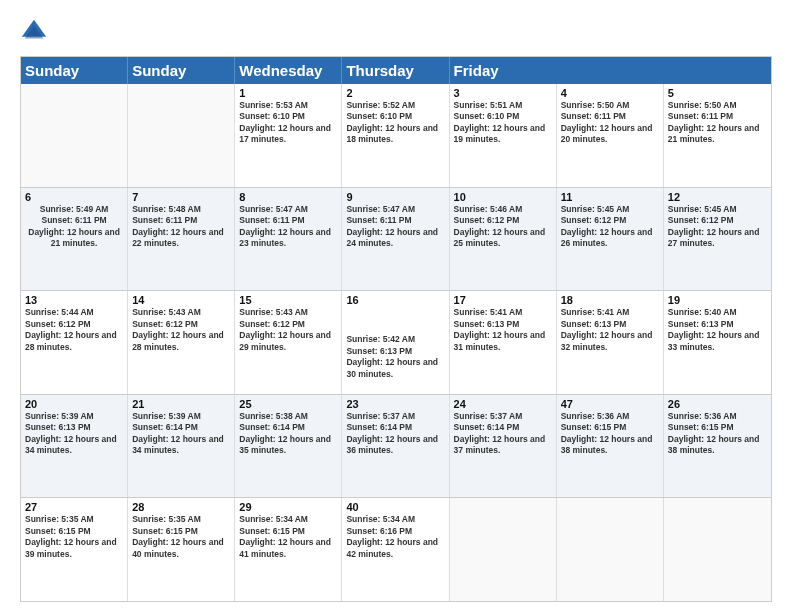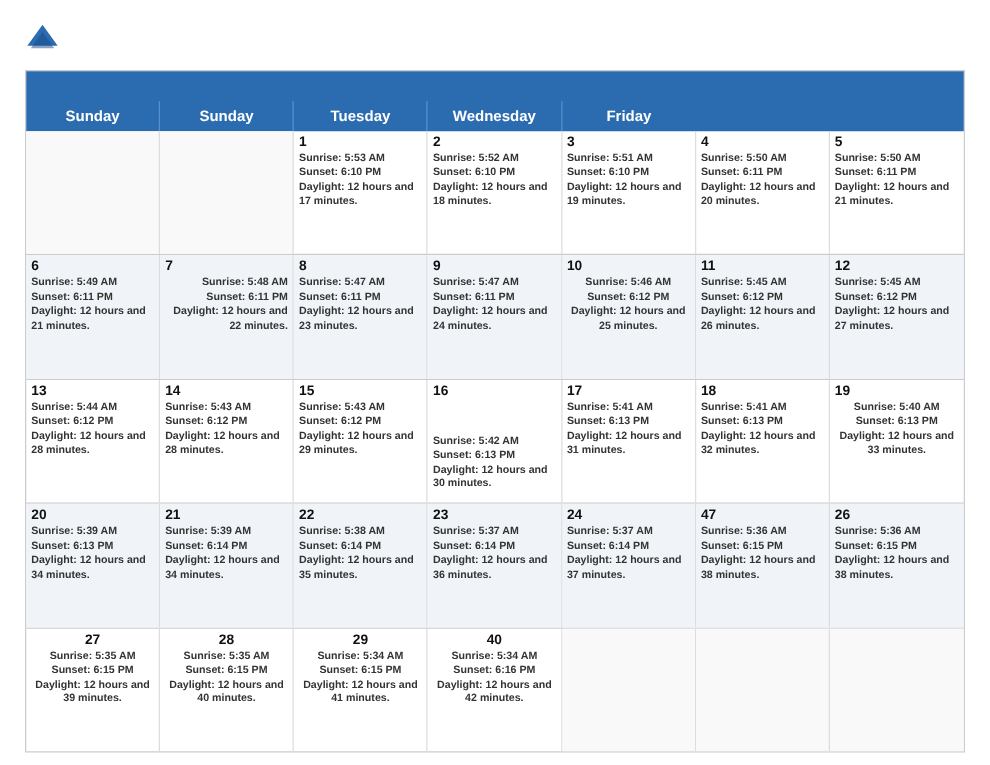--- a/index.html
+++ b/index.html
@@ -65,40 +65,39 @@
       flex-direction: column;
       border: 1px solid #ccc;
     }
     .cal-header {
       display: grid;
       grid-template-columns: repeat(7, 1fr);
       background: #2b6cb0;
     }
     .cal-header-cell {
       color: #fff;
-      font-size: 12px;
+      font-size: 15px;
       font-weight: bold;
       padding: 5px 4px;
-      text-align: center;
+      text-align: left;
       border-right: 1px solid #5590cc;
-      margin-top: 24px;
     }
     .cal-header-cell:last-child { border-right: none; }
     .cal-body {
       flex: 1;
       display: flex;
       flex-direction: column;
     }
     .cal-row {
       display: grid;
       grid-template-columns: repeat(7, 1fr);
       flex: 1;
       border-bottom: 1px solid #ccc;
     }
-    .cal-row:last-child { border-bottom: none; text-align: center; }
+    .cal-row:last-child { border-bottom: none; }
     .cal-cell {
       border-right: 1px solid #ddd;
       padding: 3px 4px;
       font-size: 9px;
       color: #333;
       min-height: 0;
       overflow: hidden;
     }
     .cal-cell:last-child { border-right: none; }
     .cal-cell.empty { background: #f9f9f9; }
@@ -136,22 +135,22 @@
     <div class="title-area">
       <div class="month-title"></div>
       <div class="location"></div>
     </div>
   </div>
 
   <div class="calendar">
     <div class="cal-header">
     <div class="cal-header-cell">Sunday</div>
         <div class="cal-header-cell">Sunday</div>
-        <div class="cal-header-cell">Tuesday</div>
         <div class="cal-header-cell">Wednesday</div>
+        <div class="cal-header-cell">Thursday</div>
         <div class="cal-header-cell">Friday</div>
       </div>
     <div class="cal-body">
     <div class="cal-row">
           <div class="cal-cell empty"></div>
           <div class="cal-cell empty"></div>
           <div class="cal-cell">
             <div class="day-num">1</div>
             <div class="cell-info" style="white-space: pre-line;">Sunrise: 5:53 AM
 Sunset: 6:10 PM
@@ -178,45 +177,45 @@
           <div class="cal-cell">
             <div class="day-num">5</div>
             <div class="cell-info" style="white-space: pre-line;">Sunrise: 5:50 AM
 Sunset: 6:11 PM
 Daylight: 12 hours and 21 minutes.</div>
           </div>
         </div>
         <div class="cal-row alt-row">
           <div class="cal-cell">
             <div class="day-num">6</div>
-            <div class="cell-info" style="white-space: pre-line;">Sunrise: 5:49 AM
+            <div class="cell-info" style="white-space: pre-line; text-align: center;">Sunrise: 5:49 AM
 Sunset: 6:11 PM
 Daylight: 12 hours and 21 minutes.</div>
           </div>
           <div class="cal-cell">
             <div class="day-num">7</div>
-            <div class="cell-info" style="white-space: pre-line; text-align: right;">Sunrise: 5:48 AM
+            <div class="cell-info" style="white-space: pre-line;">Sunrise: 5:48 AM
 Sunset: 6:11 PM
 Daylight: 12 hours and 22 minutes.</div>
           </div>
           <div class="cal-cell">
             <div class="day-num">8</div>
             <div class="cell-info" style="white-space: pre-line;">Sunrise: 5:47 AM
 Sunset: 6:11 PM
 Daylight: 12 hours and 23 minutes.</div>
           </div>
           <div class="cal-cell">
             <div class="day-num">9</div>
             <div class="cell-info" style="white-space: pre-line;">Sunrise: 5:47 AM
 Sunset: 6:11 PM
 Daylight: 12 hours and 24 minutes.</div>
           </div>
           <div class="cal-cell">
             <div class="day-num">10</div>
-            <div class="cell-info" style="white-space: pre-line; text-align: center;">Sunrise: 5:46 AM
+            <div class="cell-info" style="white-space: pre-line;">Sunrise: 5:46 AM
 Sunset: 6:12 PM
 Daylight: 12 hours and 25 minutes.</div>
           </div>
           <div class="cal-cell">
             <div class="day-num">11</div>
             <div class="cell-info" style="white-space: pre-line;">Sunrise: 5:45 AM
 Sunset: 6:12 PM
 Daylight: 12 hours and 26 minutes.</div>
           </div>
           <div class="cal-cell">
@@ -258,40 +257,40 @@
 Daylight: 12 hours and 31 minutes.</div>
           </div>
           <div class="cal-cell">
             <div class="day-num">18</div>
             <div class="cell-info" style="white-space: pre-line;">Sunrise: 5:41 AM
 Sunset: 6:13 PM
 Daylight: 12 hours and 32 minutes.</div>
           </div>
           <div class="cal-cell">
             <div class="day-num">19</div>
-            <div class="cell-info" style="white-space: pre-line; text-align: center;">Sunrise: 5:40 AM
+            <div class="cell-info" style="white-space: pre-line;">Sunrise: 5:40 AM
 Sunset: 6:13 PM
 Daylight: 12 hours and 33 minutes.</div>
           </div>
         </div>
         <div class="cal-row alt-row">
           <div class="cal-cell">
             <div class="day-num">20</div>
             <div class="cell-info" style="white-space: pre-line;">Sunrise: 5:39 AM
 Sunset: 6:13 PM
 Daylight: 12 hours and 34 minutes.</div>
           </div>
           <div class="cal-cell">
             <div class="day-num">21</div>
             <div class="cell-info" style="white-space: pre-line;">Sunrise: 5:39 AM
 Sunset: 6:14 PM
 Daylight: 12 hours and 34 minutes.</div>
           </div>
           <div class="cal-cell">
-            <div class="day-num">22</div>
+            <div class="day-num">25</div>
             <div class="cell-info" style="white-space: pre-line;">Sunrise: 5:38 AM
 Sunset: 6:14 PM
 Daylight: 12 hours and 35 minutes.</div>
           </div>
           <div class="cal-cell">
             <div class="day-num">23</div>
             <div class="cell-info" style="white-space: pre-line;">Sunrise: 5:37 AM
 Sunset: 6:14 PM
 Daylight: 12 hours and 36 minutes.</div>
           </div>

